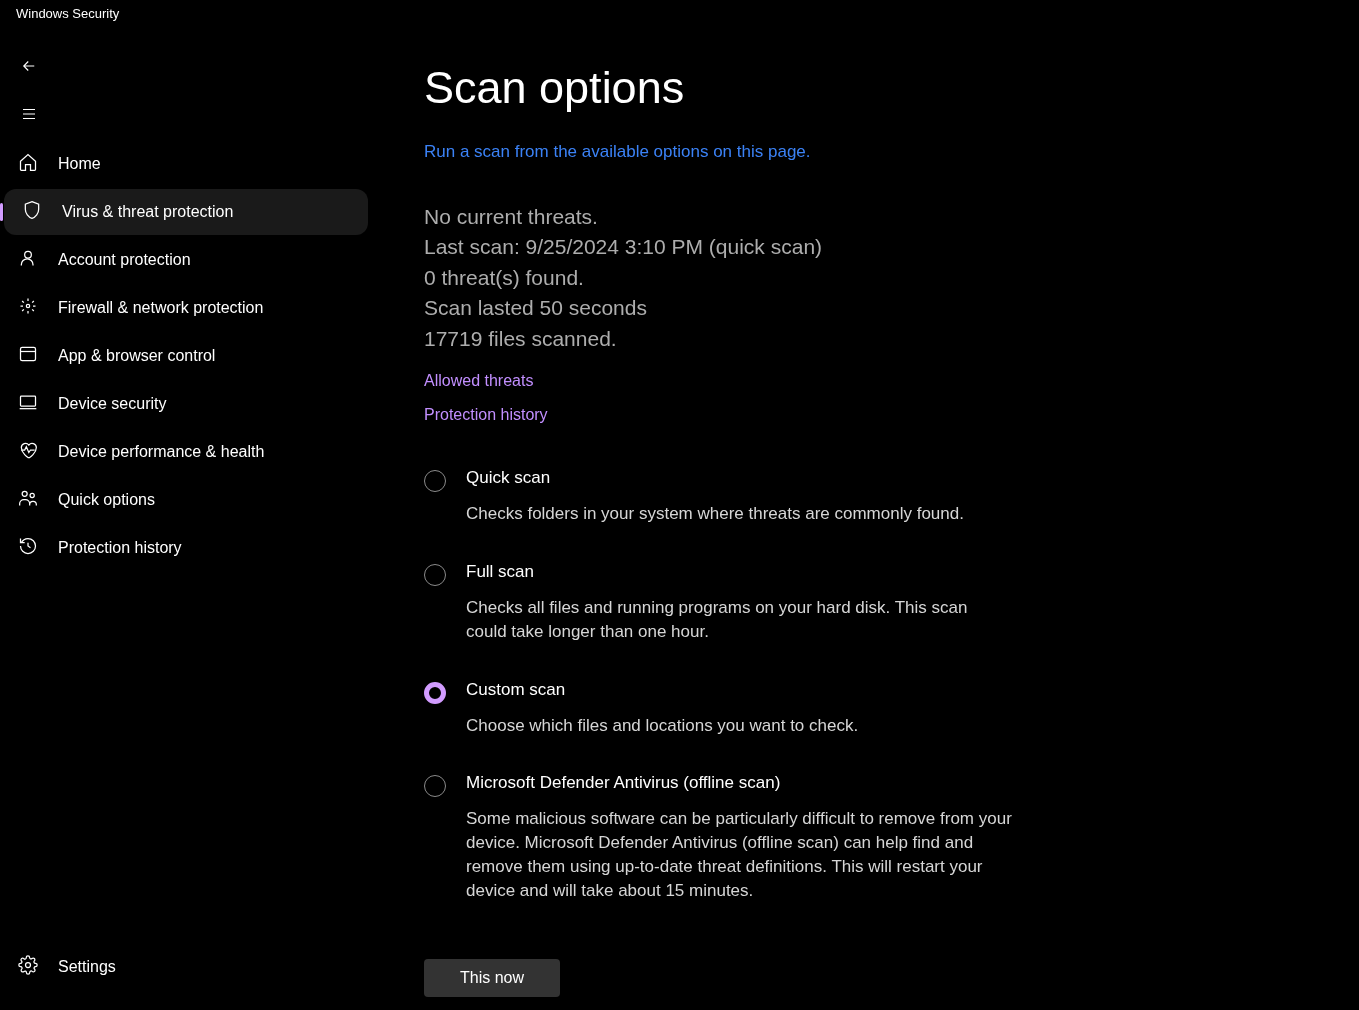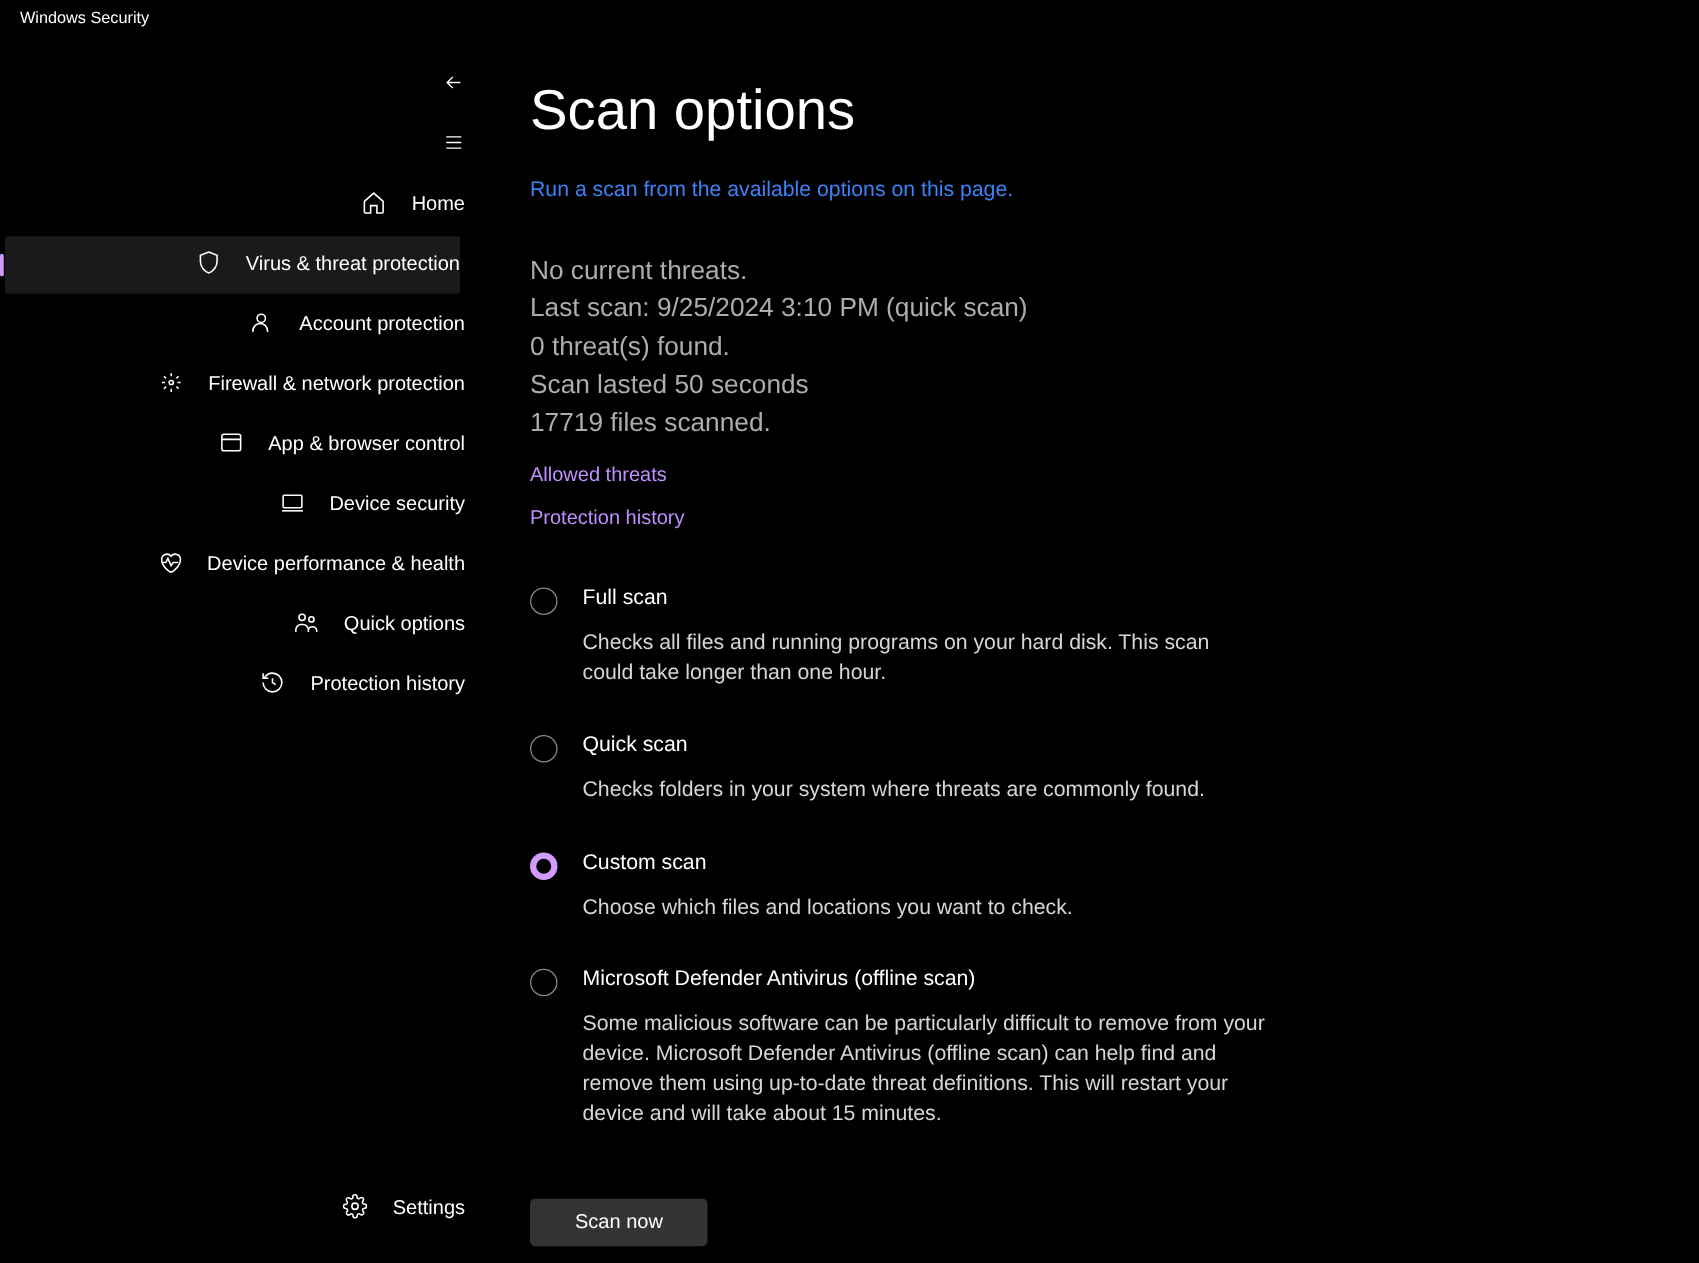--- a/index.html
+++ b/index.html
@@ -32,26 +32,25 @@
     height: 46px;
     display: flex;
     align-items: center;
     padding-left: 18px;
     gap: 20px;
     cursor: pointer;
     font-size: 16px;
     color: #fff;
     position: relative;
     margin: 1px 0;
-    justify-content: flex-end;
   }
   .side-btn svg { width: 20px; height: 20px; flex-shrink: 0; }
   .side-btn.selected {
     background: #1a1a1a;
-    border-radius: 2px;
+    border-radius: 12px;
     margin-left: 4px;
     margin-right: 4px;
   }
   .side-btn.selected::before {
     content: "";
     position: absolute;
     left: -4px;
     top: 14px;
     width: 3px;
     height: 18px;
@@ -282,30 +281,30 @@
     </div>
 
     <a class="link">Allowed threats</a>
     <a class="link">Protection history</a>
 
     <div class="options">
 
       <div class="radio-item">
         <div class="radio-circle"></div>
         <div class="radio-content">
-          <div class="radio-title">Full scan</div>
-          <div class="radio-desc">Checks all files and running programs on your hard disk. This scan could take longer than one hour.</div>
+          <div class="radio-title">Quick scan</div>
+          <div class="radio-desc">Checks folders in your system where threats are commonly found.</div>
         </div>
       </div>
 
       <div class="radio-item">
         <div class="radio-circle"></div>
         <div class="radio-content">
-          <div class="radio-title">Quick scan</div>
-          <div class="radio-desc">Checks folders in your system where threats are commonly found.</div>
+          <div class="radio-title">Full scan</div>
+          <div class="radio-desc">Checks all files and running programs on your hard disk. This scan could take longer than one hour.</div>
         </div>
       </div>
 
       <div class="radio-item">
         <div class="radio-circle selected"></div>
         <div class="radio-content">
           <div class="radio-title">Custom scan</div>
           <div class="radio-desc">Choose which files and locations you want to check.</div>
         </div>
       </div>
@@ -313,15 +312,15 @@
       <div class="radio-item">
         <div class="radio-circle"></div>
         <div class="radio-content">
           <div class="radio-title">Microsoft Defender Antivirus (offline scan)</div>
           <div class="radio-desc">Some malicious software can be particularly difficult to remove from your device. Microsoft Defender Antivirus (offline scan) can help find and remove them using up-to-date threat definitions. This will restart your device and will take about 15 minutes.</div>
         </div>
       </div>
 
     </div>
 
-    <button class="scan-btn">Scan now</button>
+    <button class="scan-btn">This now</button>
   </div>
 </div>
 
 </body></html>

